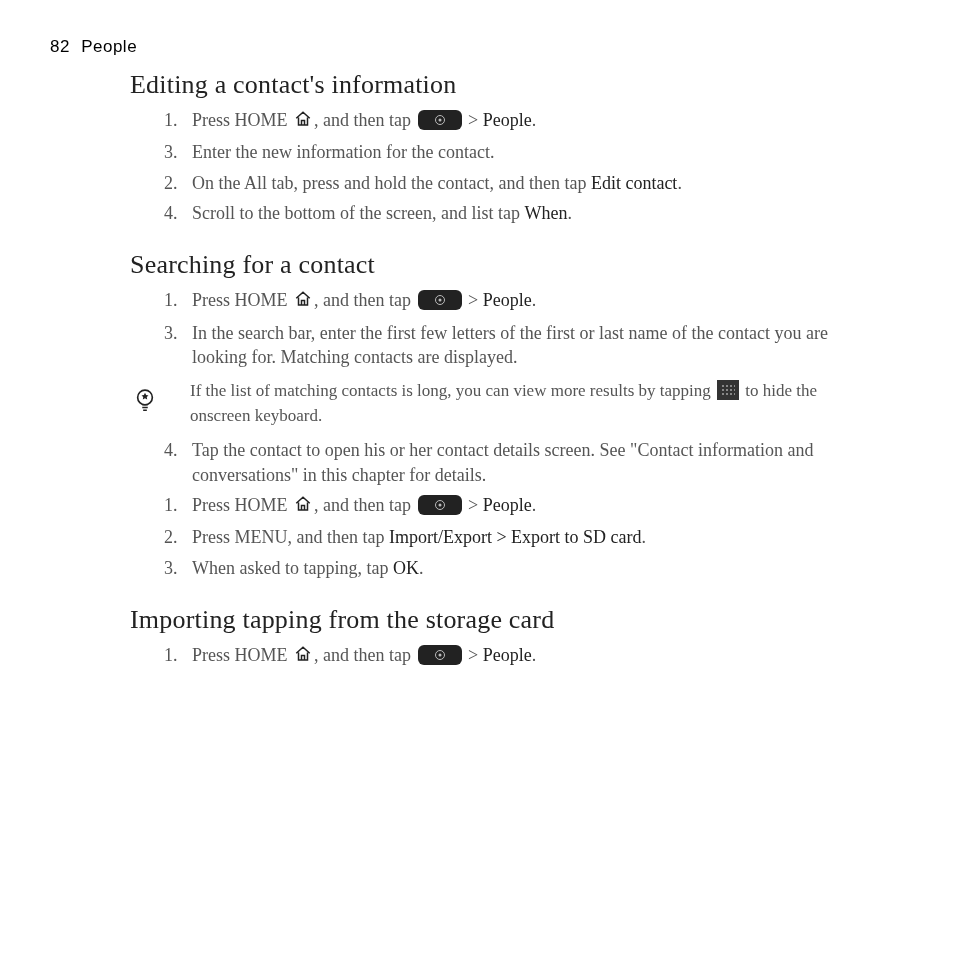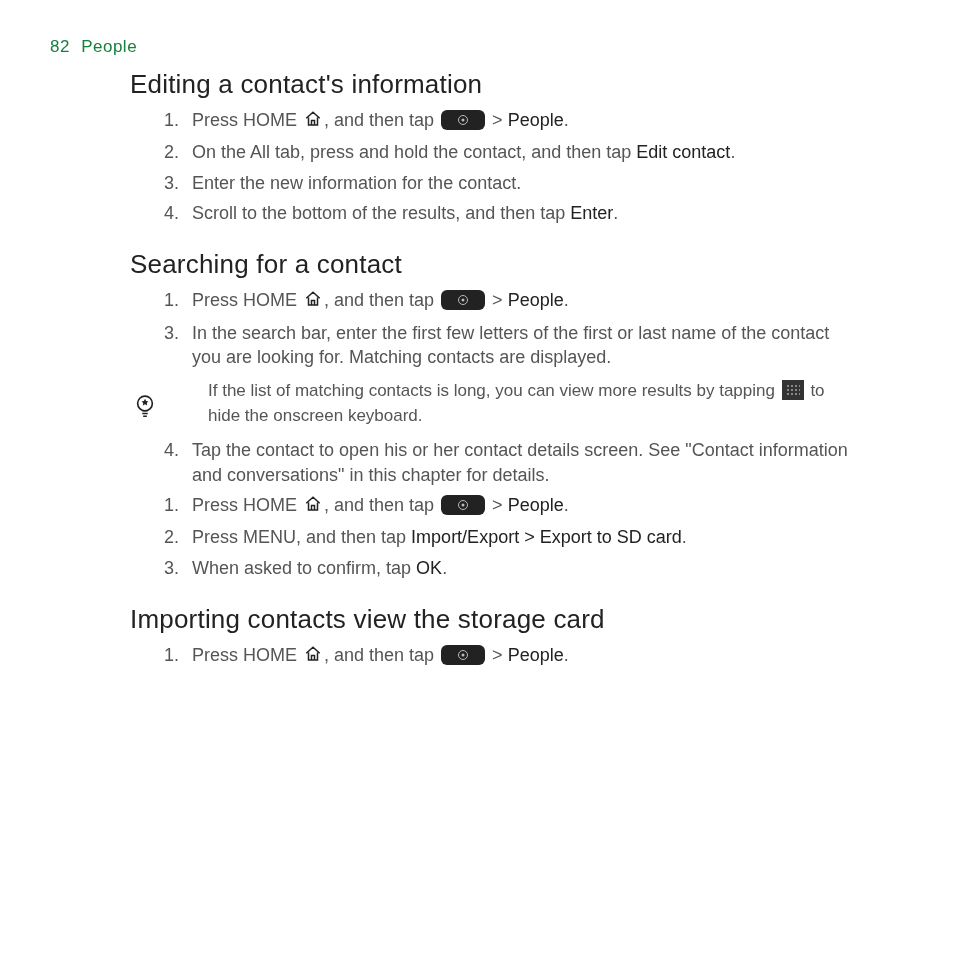--- a/index.html
+++ b/index.html
@@ -6,27 +6,27 @@
     font-family: Arial, Helvetica, sans-serif;
     margin: 0;
     padding: 36px 50px 50px 50px;
     color: #333;
     font-size: 18px;
     line-height: 1.35;
     width: 954px;
     box-sizing: border-box;
   }
   .page-header {
-    color: #15803d;
+    color: #000000;
     font-size: 17px;
     letter-spacing: 0.5px;
     margin-bottom: 8px;
   }
   .page-header .num { margin-right: 6px; }
-  .content { margin-left: 80px; margin-right: 40px; }
+  .content { margin-left: 80px; margin-right: 40px; font-family: Liberation Serif, serif; }
   h2.section {
     font-size: 26px;
     font-weight: 400;
     color: #222;
     margin: 22px 0 4px 0;
     letter-spacing: 0.2px;
   }
   h2.section.first { margin-top: 0; }
   ol.steps {
     list-style: none;
@@ -93,22 +93,21 @@
   }
   .icon-kb::after {
     content: "";
     position: absolute;
     left: 4px; top: 4px; right: 4px; bottom: 4px;
     background:
       radial-gradient(circle, #888 1px, transparent 1px) 0 0/4px 4px;
   }
   .tip-row {
     display: flex;
-    align-items: flex-end;
-    gap: 18px;
+    align-items: center;
     margin: 10px 0 10px 0;
   }
   .tip-icon {
     flex: 0 0 auto;
     margin-top: 2px;
     margin-left: 4px;
   }
   .tip-text {
     font-size: 17px;
     color: #555;
@@ -127,26 +126,26 @@
 
 <div class="content">
 
   <h2 class="section first">Editing a contact's information</h2>
   <ol class="steps">
     <li data-num="1">
       <span>Press HOME </span><span class="icon-home"><svg width="18" height="18" viewBox="0 0 24 24">
             <path fill="none" stroke="#222" stroke-width="2" d="M3 11l9-8 9 8M6 10v10h12V10M10 20v-6h4v6"></path>
           </svg></span><span>, and then tap </span><span class="icon-apps"></span><span> &gt; </span><span class="bold">People</span><span>.</span>
     </li>
+    <li data-num="3">Enter the new information for the contact.</li>
     <li data-num="2">
       <span>On the All tab, press and hold the contact, and then tap </span><span class="bold">Edit contact</span><span>.</span>
     </li>
-    <li data-num="3">Enter the new information for the contact.</li>
     <li data-num="4">
-      <span>Scroll to the bottom of the results, and then tap </span><span class="bold">Enter</span><span>.</span>
+      <span>Scroll to the bottom of the screen, and list tap </span><span class="bold">When</span><span>.</span>
     </li>
   </ol>
 
   <h2 class="section">Searching for a contact</h2>
   <ol class="steps">
     <li data-num="1">
       <span>Press HOME </span><span class="icon-home"><svg width="18" height="18" viewBox="0 0 24 24">
             <path fill="none" stroke="#222" stroke-width="2" d="M3 11l9-8 9 8M6 10v10h12V10M10 20v-6h4v6"></path>
           </svg></span><span>, and then tap </span><span class="icon-apps"></span><span> &gt; </span><span class="bold">People</span><span>.</span>
     </li>
@@ -173,25 +172,25 @@
   <ol class="steps">
     <li data-num="1">
       <span>Press HOME </span><span class="icon-home"><svg width="18" height="18" viewBox="0 0 24 24">
             <path fill="none" stroke="#222" stroke-width="2" d="M3 11l9-8 9 8M6 10v10h12V10M10 20v-6h4v6"></path>
           </svg></span><span>, and then tap </span><span class="icon-apps"></span><span> &gt; </span><span class="bold">People</span><span>.</span>
     </li>
     <li data-num="2">
       <span>Press MENU, and then tap </span><span class="bold">Import/Export &gt; Export to SD card</span><span>.</span>
     </li>
     <li data-num="3">
-      <span>When asked to confirm, tap </span><span class="bold">OK</span><span>.</span>
+      <span>When asked to tapping, tap </span><span class="bold">OK</span><span>.</span>
     </li>
   </ol>
 
-  <h2 class="section">Importing contacts view the storage card</h2>
+  <h2 class="section">Importing tapping from the storage card</h2>
   <ol class="steps">
     <li data-num="1">
       <span>Press HOME </span><span class="icon-home"><svg width="18" height="18" viewBox="0 0 24 24">
             <path fill="none" stroke="#222" stroke-width="2" d="M3 11l9-8 9 8M6 10v10h12V10M10 20v-6h4v6"></path>
           </svg></span><span>, and then tap </span><span class="icon-apps"></span><span> &gt; </span><span class="bold">People</span><span>.</span>
     </li>
   </ol>
 
 </div>
 

